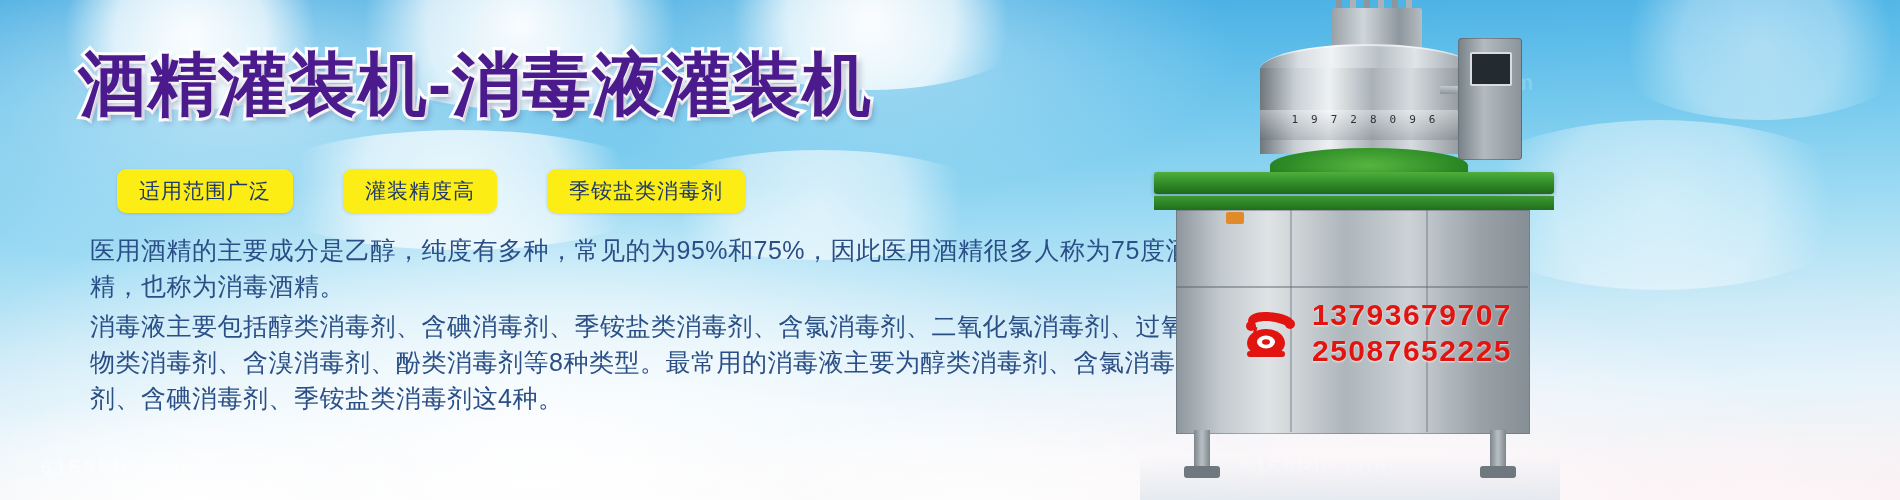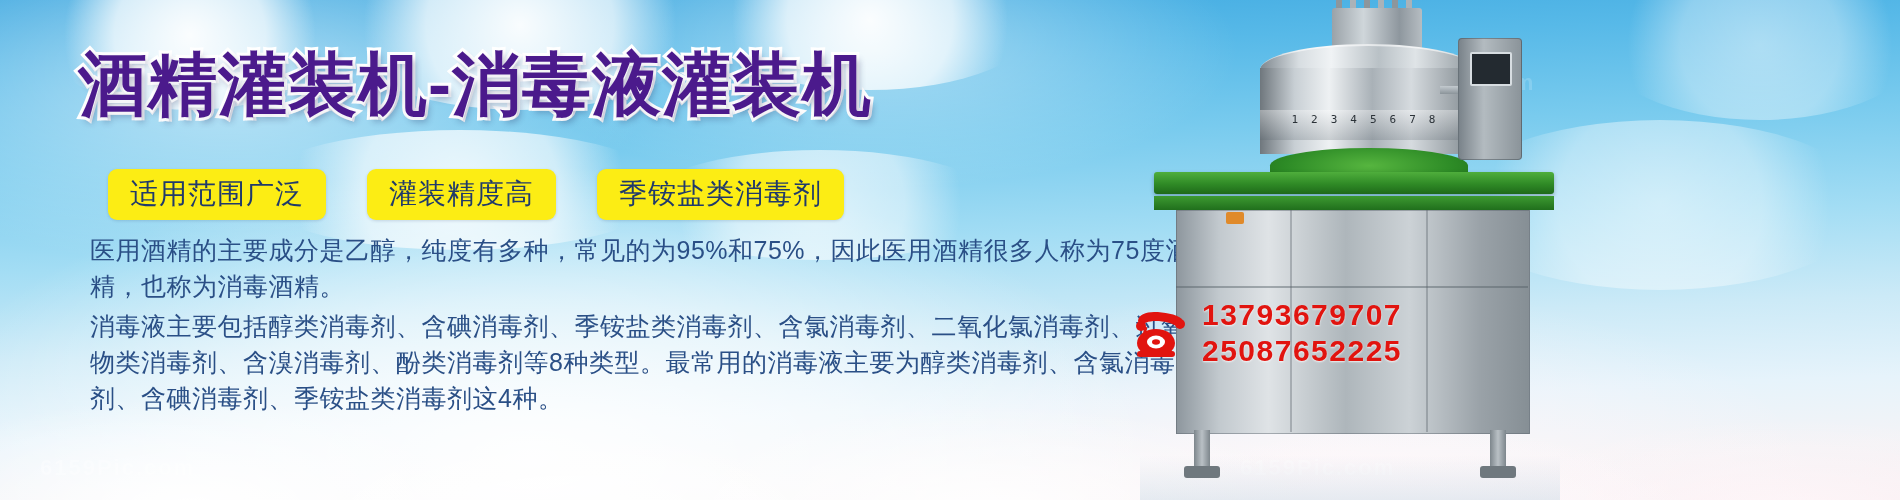--- a/index.html
+++ b/index.html
@@ -68,28 +68,29 @@
     position: absolute;
     left: 108px;
     top: 169px;
     display: flex;
     gap: 41px;
     align-items: center;
   }
   .badge {
     background: #fced14;
     color: #203a6b;
-    font-size: 28px;
+    font-size: 21px;
     line-height: 1;
     font-weight: 500;
     padding: 11px 22px 12px 22px;
     border-radius: 9px;
     white-space: nowrap;
     letter-spacing: 1px;
     box-shadow: 0 1px 3px rgba(40,60,110,0.18);
+    margin-left: 9px;
   }
 
   
   .body-copy {
     position: absolute;
     left: 90px;
     top: 232px;
     width: 1130px;
     color: #2a4f86;
     font-size: 25px;
@@ -201,21 +202,21 @@
   }
   
   .m-tag {
     left: 86px; top: 212px; width: 18px; height: 12px;
     background: #e08a2a; border-radius: 2px;
   }
 
   
   .contact {
     position: absolute;
-    left: 1132px;
+    left: 1242px;
     top: 298px;
     display: flex;
     align-items: center;
     gap: 14px;
   }
   .phone-icon {
     width: 56px;
     height: 52px;
     flex: 0 0 auto;
   }
@@ -276,21 +277,21 @@
     <p>消毒液主要包括醇类消毒剂、含碘消毒剂、季铵盐类消毒剂、含氯消毒剂、二氧化氯消毒剂、过氧化物类消毒剂、含溴消毒剂、酚类消毒剂等8种类型。最常用的消毒液主要为醇类消毒剂、含氯消毒剂、含碘消毒剂、季铵盐类消毒剂这4种。</p>
   </div>
 
   <div class="machine">
     <div class="m-part m-floor"></div>
     <div class="m-part m-mast-pipes"></div>
     <div class="m-part m-mast"></div>
     <div class="m-part m-bowl-top"></div>
     <div class="m-part m-bowl-body"></div>
     <div class="m-part m-bowl-band"></div>
-    <div class="m-part m-numbers">12345678</div>
+    <div class="m-part m-numbers">19728096</div>
     <div class="m-part m-rotor-green"></div>
     <div class="m-part m-conveyor"></div>
     <div class="m-part m-conveyor2"></div>
     <div class="m-part m-cabinet"></div>
     <div class="m-part m-cabinet-seam1"></div>
     <div class="m-part m-cabinet-seam2"></div>
     <div class="m-part m-cabinet-seam3"></div>
     <div class="m-part m-tag"></div>
     <div class="m-part m-panel-arm"></div>
     <div class="m-part m-panel"></div>

